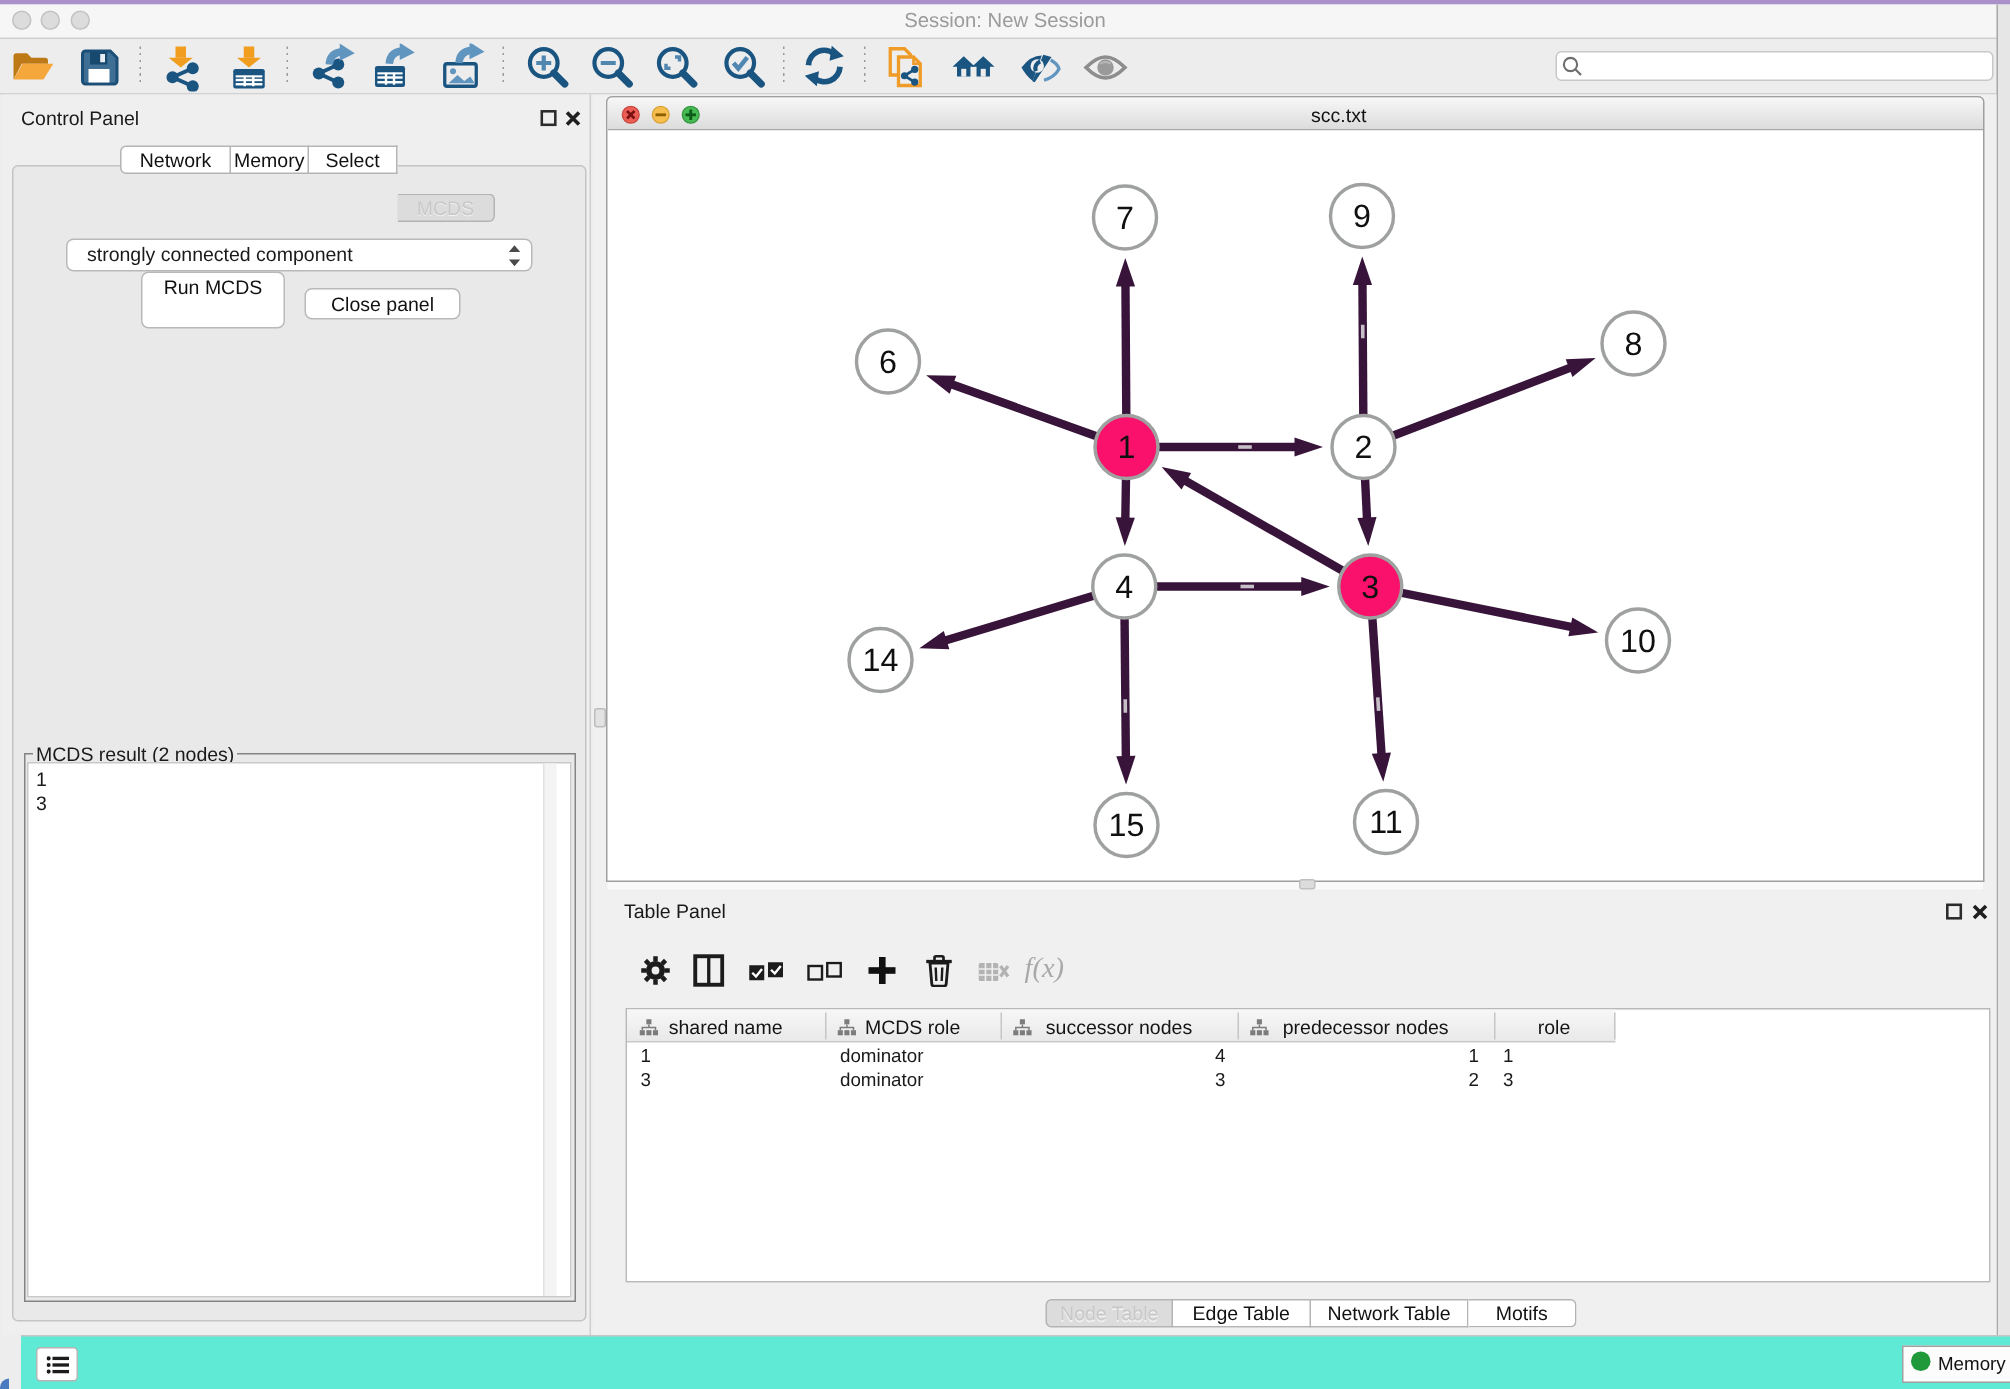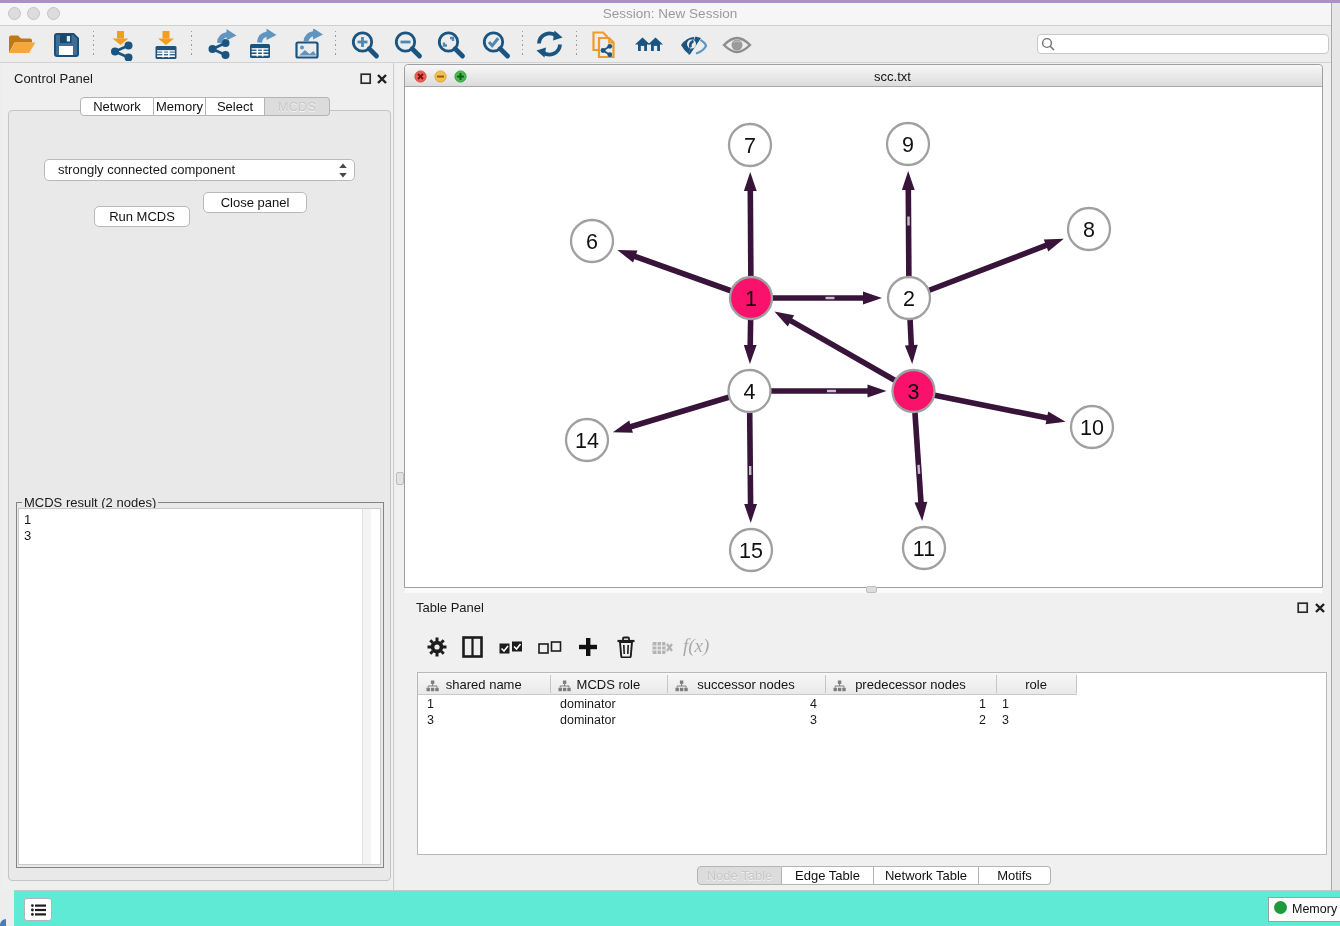--- a/index.html
+++ b/index.html
@@ -158,28 +158,28 @@
       <rect x="1.2" y="1.2" width="9" height="9" fill="none" stroke="#2b2b2b" stroke-width="1.7"></rect>
     </svg>
 <svg class="ico" style="left:374px;top:10px" width="12" height="12" viewBox="0 0 12 12">
       <path d="M2,2 L10,10 M10,2 L2,10" stroke="#1f1f1f" stroke-width="2.4"></path>
     </svg>
 <div class="abs" style="left:6px;top:47px;width:383px;height:771px;background:#e9e9e9;border:1px solid #c4c4c4;border-radius:4px;"></div>
 <div class="tabrow" style="left:78px;top:34px;">
 <div class="tab first" style="width:74px;">Network</div>
 <div class="tab" style="width:52px;">Memory</div>
 <div class="tab" style="width:59px;">Select</div>
-<div class="tab last sel" style="width:65px;">MCDS</div>
+<div class="tab last sel" style="width:65px;margin-top:32px;">MCDS</div>
 </div>
 <div class="abs" style="left:42px;top:96px;width:311px;height:22px;background:#fff;border:1px solid #b9b9b9;border-radius:5px;font-size:13px;line-height:20px;padding-left:13px;">strongly connected component</div>
 <svg class="ico" style="left:335px;top:100px" width="12" height="15" viewBox="0 0 12 15">
       <polygon points="6,0.5 9.8,5 2.2,5" fill="#4a4a4a"></polygon>
       <polygon points="6,14.5 9.8,10 2.2,10" fill="#4a4a4a"></polygon>
     </svg>
-<div class="btn" style="left:92px;top:143px;width:96px;height:21px;line-height:19px;">Run MCDS</div>
+<div class="btn" style="left:92px;top:118px;width:96px;height:38px;line-height:19px;">Run MCDS</div>
 <div class="btn" style="left:201px;top:129px;width:104px;height:21px;line-height:19px;">Close panel</div>
 <div class="abs" style="left:14px;top:439px;width:368px;height:366px;border:1px solid #848484;"></div>
 <div class="abs" style="left:20px;top:432px;font-size:13px;background:#e9e9e9;padding:0 2px;">MCDS result (2 nodes)</div>
 <div class="abs" style="left:16px;top:445px;width:363px;height:357px;background:#fff;border:1px solid #c9c9c9;"></div>
 <div class="abs" style="left:22px;top:449px;font-size:13px;line-height:16px;">1<br>3</div>
 <div class="abs" style="left:360px;top:446px;width:9px;height:355px;background:#f4f4f4;border-left:1px solid #e2e2e2;"></div>
 </div>
 
 <div class="abs" id="rarea" style="left:395px;top:63px;width:936px;height:827px;background:#f0f0f0;">
 <div class="abs" style="left:9px;top:1px;width:919px;height:524px;background:#fff;border:1px solid #9f9f9f;border-radius:4px 4px 0 0;">

